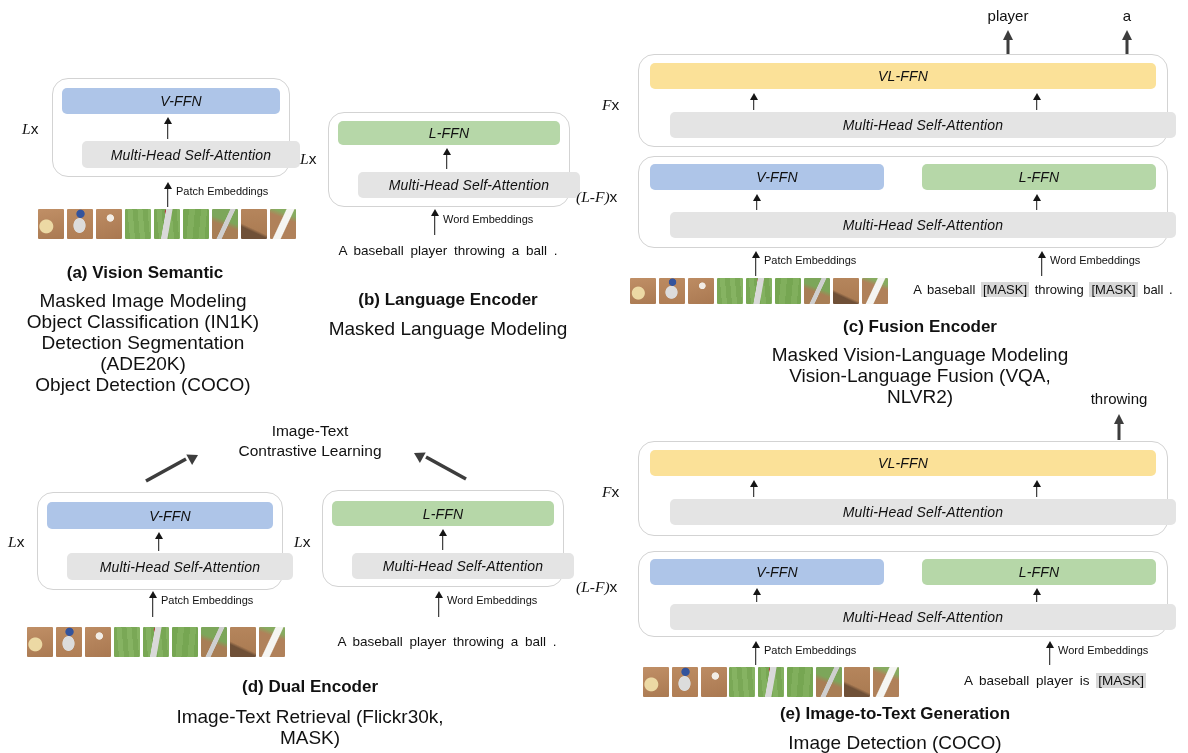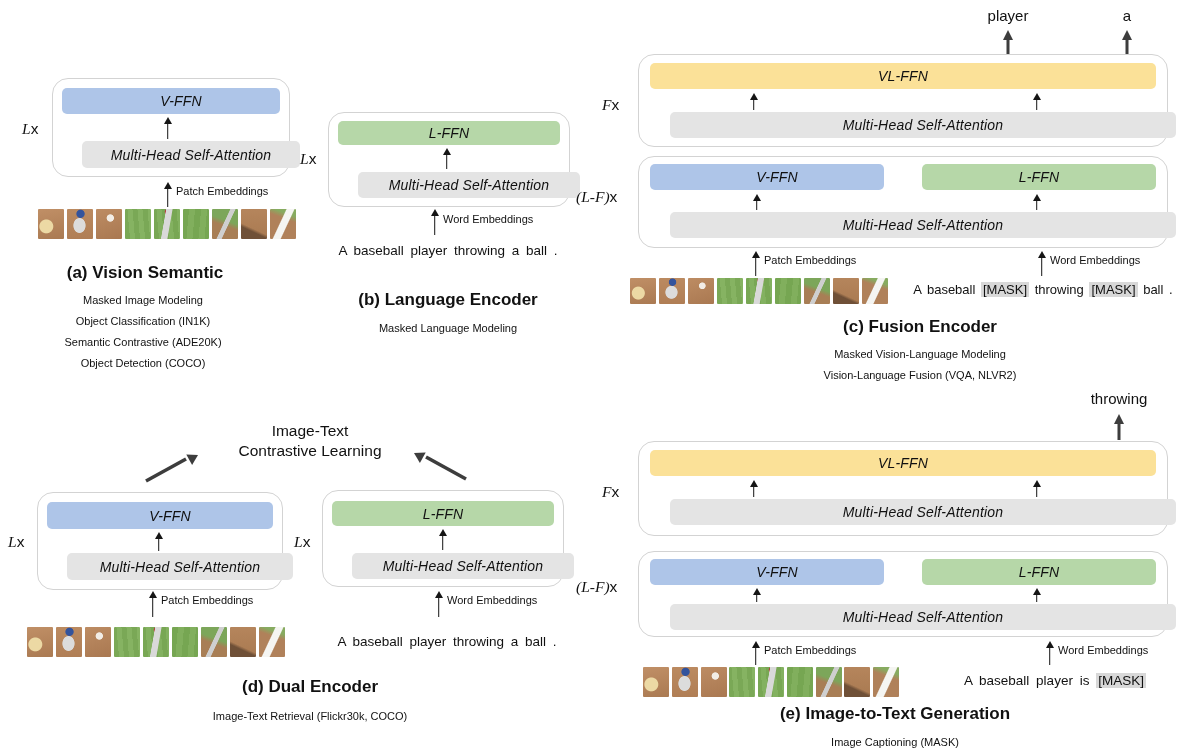--- a/index.html
+++ b/index.html
@@ -14,21 +14,21 @@
   .b-vl { background:var(--vl-ffn,#fbe198); }
   .b-a  { background:var(--attn,#e4e4e4);margin-left:20px; }
 
   .lab  { position:absolute; font-size:11px; white-space:nowrap; }
   .math { position:absolute; font-size:15.5px; white-space:nowrap; }
   .mi   { font-family:"Liberation Serif", serif; font-style:italic; }
   .mx   { font-family:"Liberation Sans", sans-serif; font-style:normal; }
 
   .cap  { position:absolute; text-align:center; }
   .cap .t { font-weight:bold; font-size:17px; white-space:nowrap; }
-  .tasks{ position:absolute; text-align:center; font-size:11px; line-height:21px; }
+  .tasks{ position:absolute; text-align:center; font-size:19px; line-height:21px; }
   .sent { position:absolute; font-size:13.5px; text-align:center; word-spacing:3px; white-space:nowrap; }
   .sent2{ font-size:13px; word-spacing:2px; }
   .mask { background:var(--mask-bg,#d8d8d8); padding:0 2px; }
   .outw { position:absolute; font-size:15px; text-align:center; white-space:nowrap; }
 
   
   .up { position:absolute; width:9px; }
   .up::before { content:''; position:absolute; left:50%; transform:translateX(-50%); top:5px; bottom:0; width:1.6px; background:#151515; }
   .up::after  { content:''; position:absolute; left:50%; transform:translateX(-50%); top:0; width:0; height:0;
                 border-left:4px solid transparent; border-right:4px solid transparent; border-bottom:7px solid #151515; }
@@ -74,21 +74,21 @@
       <i class="p p7"></i>
       <i class="p p8"></i>
       <i class="p p9"></i>
     </div>
   <div class="cap" style="left:20px;top:263px;width:250px">
     <div class="t">(a) Vision Semantic</div>
   </div>
   <div class="tasks" style="left:13px;top:290px;width:260px">
     <div>Masked Image Modeling</div>
     <div>Object Classification (IN1K)</div>
-    <div>Semantic Contrastive (ADE20K)</div>
+    <div>Detection Segmentation (ADE20K)</div>
     <div>Object Detection (COCO)</div>
   </div>
 
   <div class="cont" style="left:328px;top:112px;width:242px;height:95px"></div>
   <div class="box b-l" style="left:338px;top:121px;width:222px;height:24px">L-FFN</div>
   <div class="up" style="left:442px;top:148px;height:21px"></div>
   <div class="box b-a" style="left:338px;top:172px;width:222px;height:26px">Multi-Head Self-Attention</div>
   <div class="math" style="left:300px;top:150px"><span class="mi">L</span><span class="mx">x</span></div>
   <div class="up" style="left:430px;top:209px;height:26px"></div>
   <div class="lab" style="left:443px;top:213px">Word Embeddings</div>
@@ -188,21 +188,21 @@
   <div class="box b-a" style="left:332px;top:553px;width:222px;height:26px">Multi-Head Self-Attention</div>
   <div class="math" style="left:294px;top:533px"><span class="mi">L</span><span class="mx">x</span></div>
   <div class="up" style="left:434px;top:591px;height:26px"></div>
   <div class="lab" style="left:447px;top:594px">Word Embeddings</div>
   <div class="sent" style="left:322px;top:634px;width:250px">A baseball player throwing a ball .</div>
 
   <div class="cap" style="left:185px;top:677px;width:250px">
     <div class="t">(d) Dual Encoder</div>
   </div>
   <div class="tasks" style="left:160px;top:706px;width:300px">
-    <div>Image-Text Retrieval (Flickr30k, COCO)</div>
+    <div>Image-Text Retrieval (Flickr30k, MASK)</div>
   </div>
 
   <div class="outw" style="left:1069px;top:390px;width:100px">throwing</div>
   <div class="up bold" style="left:1113px;top:414px;height:26px"></div>
 
   <div class="cont" style="left:638px;top:441px;width:530px;height:95px"></div>
   <div class="box b-vl" style="left:650px;top:450px;width:506px;height:26px">VL-FFN</div>
   <div class="up" style="left:749px;top:480px;height:17px"></div>
   <div class="up" style="left:1032px;top:480px;height:17px"></div>
   <div class="box b-a" style="left:650px;top:499px;width:506px;height:26px">Multi-Head Self-Attention</div>
@@ -232,16 +232,16 @@
       <i class="p p9"></i>
     </div>
   <div class="sent" style="left:940px;top:673px;width:230px">
     <span>A baseball player is</span>
     <span class="mask">[MASK]</span>
   </div>
   <div class="cap" style="left:755px;top:704px;width:280px">
     <div class="t">(e) Image-to-Text Generation</div>
   </div>
   <div class="tasks" style="left:775px;top:732px;width:240px">
-    <div>Image Captioning (MASK)</div>
+    <div>Image Detection (COCO)</div>
   </div>
 
 </div>
 
 </body></html>

